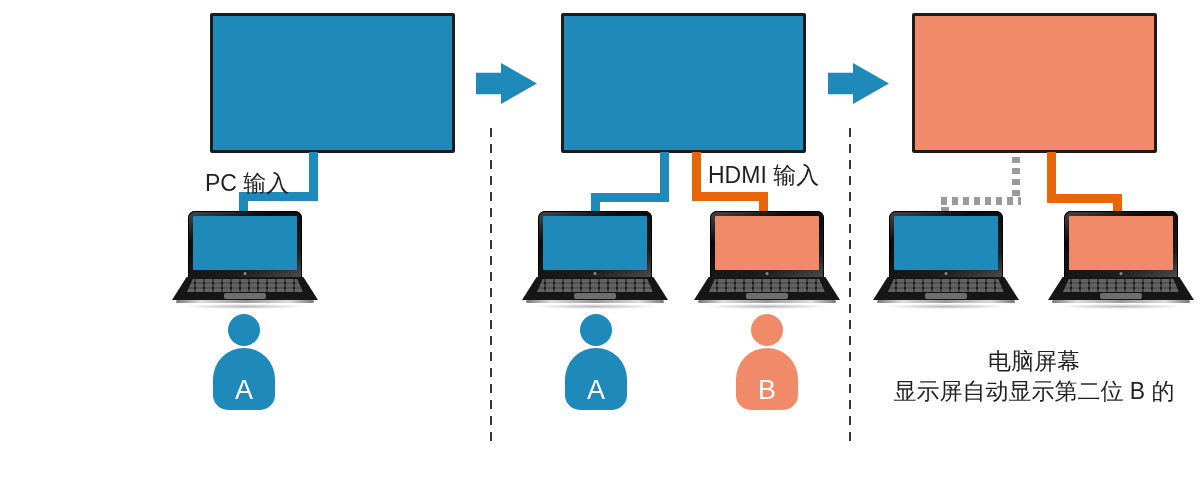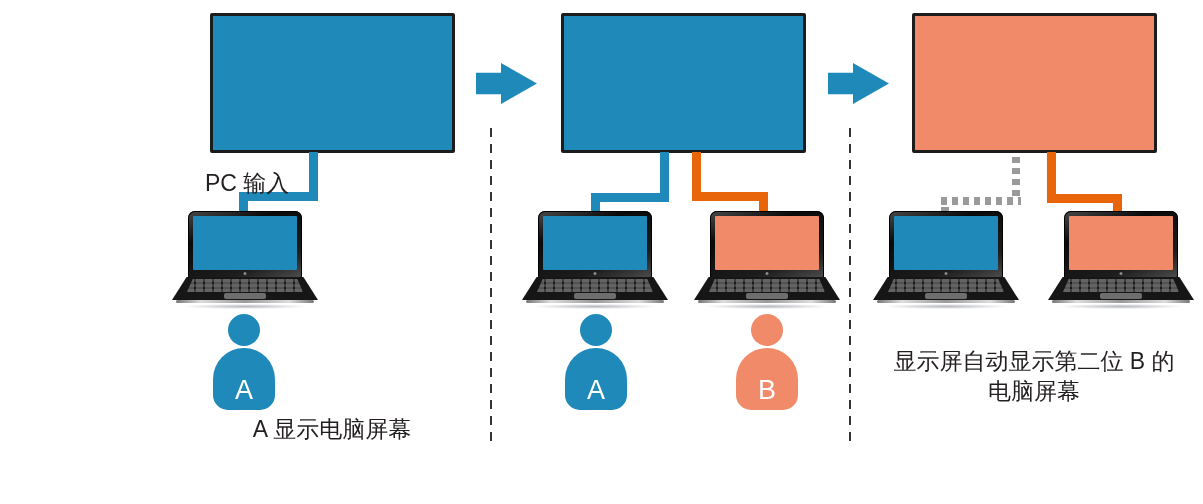--- a/index.html
+++ b/index.html
@@ -114,35 +114,35 @@
     <div class="lap-shadow"></div>
   </div>
 
   <div class="person pc-blue" style="left:213px;top:314px">
     <div class="p-head"></div>
     <div class="p-body">
       <span class="p-letter">A</span>
     </div>
   </div>
 
-  <div class="caption nowrap" style="left:182px;top:414px;width:300px">A 显示电脑屏幕</div>
 
   <div class="flow-arrow" style="left:476px"></div>
   <div class="divider" style="left:490px"></div>
 
   <div class="display bg-blue" style="left:561px"></div>
 
   <div class="seg c-blue" style="left:660px;top:152px;width:9px;height:50px"></div>
   <div class="seg c-blue" style="left:591px;top:193px;width:78px;height:9px"></div>
   <div class="seg c-blue" style="left:591px;top:193px;width:9px;height:24px"></div>
 
   <div class="seg c-orange" style="left:692px;top:152px;width:9px;height:48px"></div>
   <div class="seg c-orange" style="left:692px;top:192px;width:76px;height:9px"></div>
   <div class="seg c-orange" style="left:759px;top:192px;width:9px;height:26px"></div>
 
+  <div class="cable-label" style="left:708px;top:160px">HDMI 输入</div>
 
   <div class="laptop" style="left:522px;top:211px">
     <div class="lap-screen">
       <div class="lap-display bg-blue"></div>
       <div class="lap-cam"></div>
     </div>
     <div class="lap-base"></div>
     <div class="lap-keys"></div>
     <div class="lap-pad"></div>
     <div class="lap-lip"></div>
@@ -207,17 +207,17 @@
       <div class="lap-cam"></div>
     </div>
     <div class="lap-base"></div>
     <div class="lap-keys"></div>
     <div class="lap-pad"></div>
     <div class="lap-lip"></div>
     <div class="lap-shadow"></div>
   </div>
 
   <div class="caption" style="left:864px;top:346px;width:340px">
+    <div>电脑屏幕</div>
     <div>显示屏自动显示第二位 B 的</div>
-    <div>电脑屏幕</div>
   </div>
 
 </div>
 
 </body></html>

